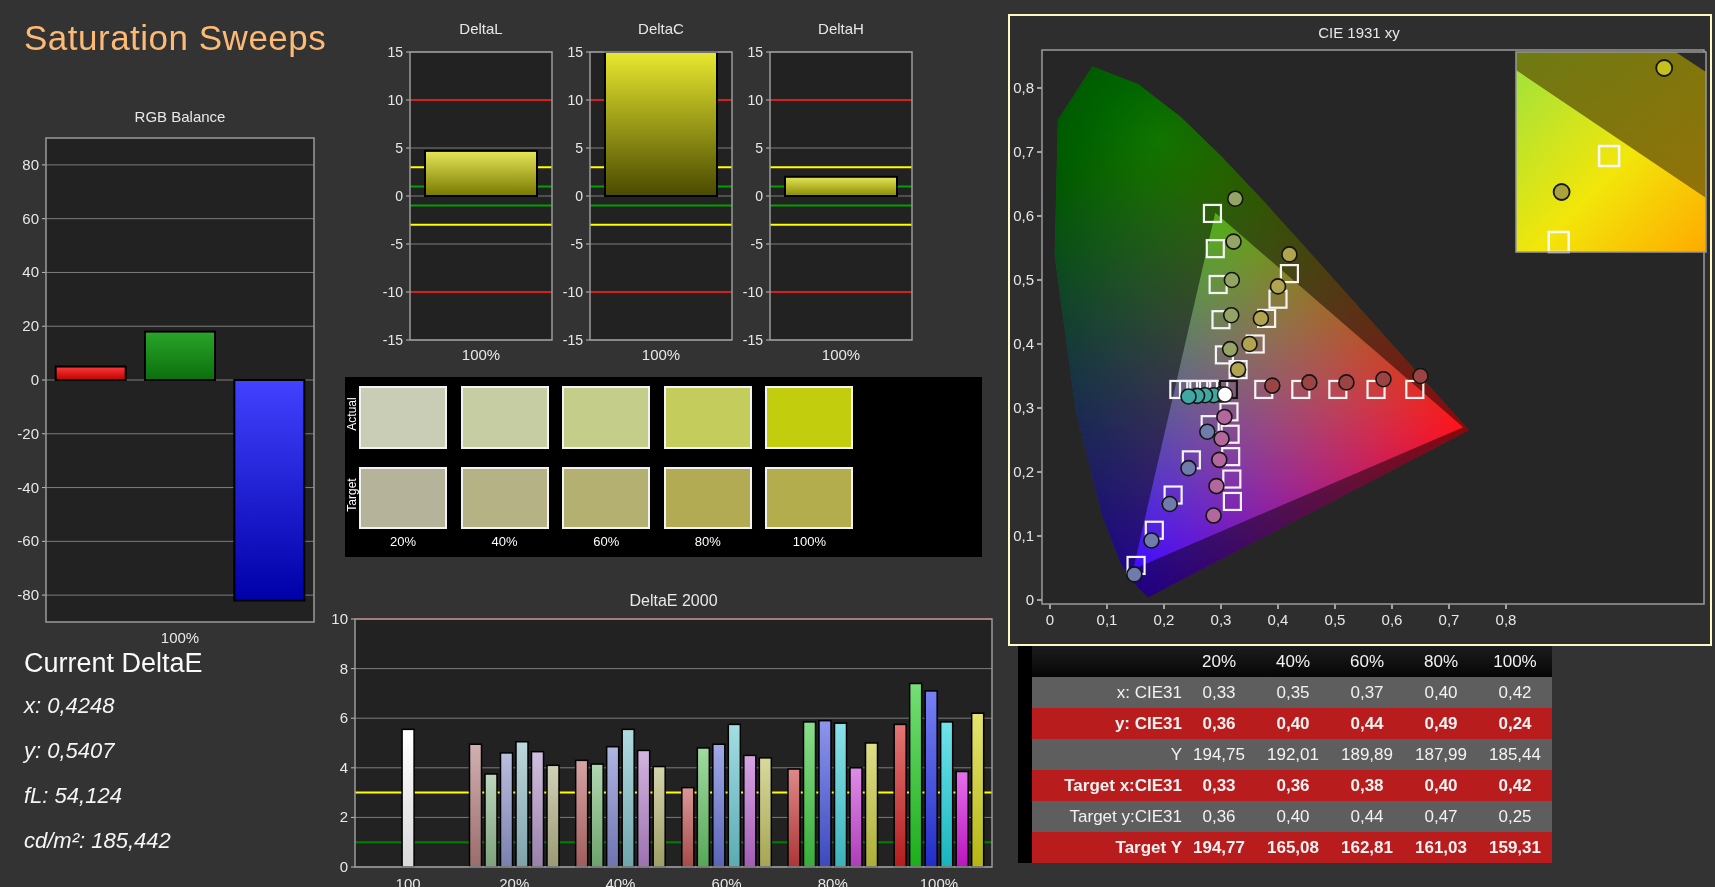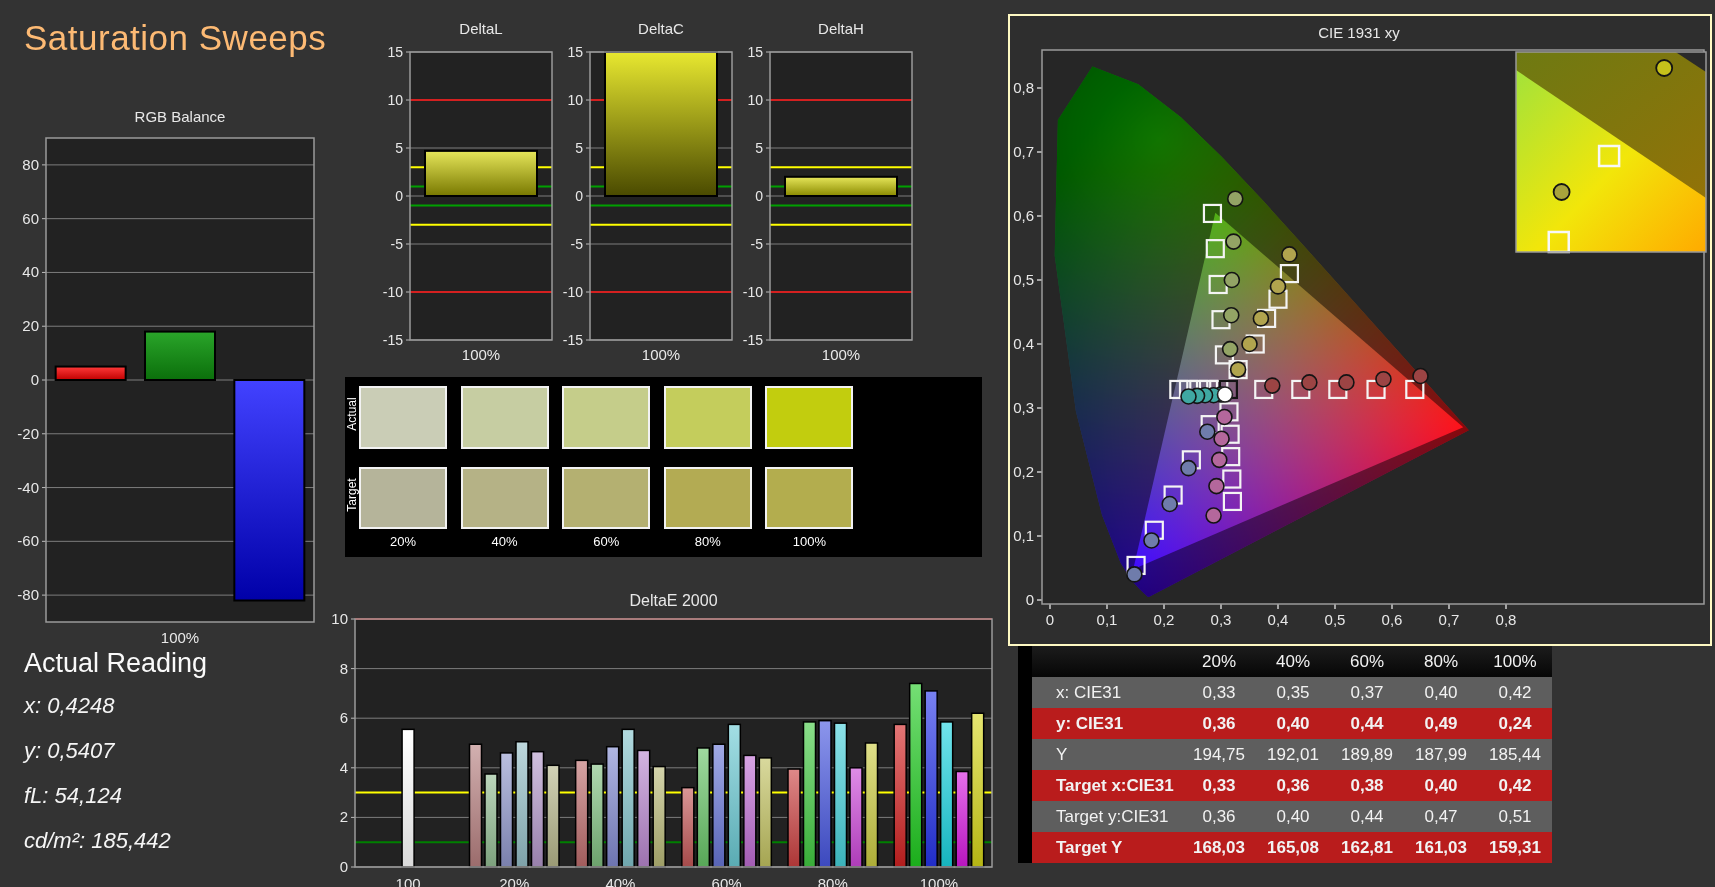--- a/index.html
+++ b/index.html
@@ -13,21 +13,21 @@
   #deltaH-chart{left:736px;top:18px;width:182px;height:352px;}
   #deltae-chart{left:328px;top:580px;width:692px;height:326px;}
   #cie-panel{left:1008px;top:14px;width:704px;height:632px;background:#2e2e2e;border:2px solid #fef9c3;box-sizing:border-box;}
   #swatch-panel{left:345px;top:377px;width:637px;height:180px;background:#000;}
   .swatch{position:absolute;box-sizing:border-box;border:2px solid #f2f2f2;}
   .swatch-col-label{position:absolute;font-size:13px;color:#fff;text-align:center;width:88px;}
   .swatch-row-label{position:absolute;font-size:12px;color:#fff;transform:rotate(-90deg);transform-origin:center;width:70px;text-align:center;}
   #measurement-table{position:absolute;left:1018px;top:646px;width:534px;font-size:17px;}
   .t-row{display:flex;height:31px;line-height:31px;}
   .t-strip{width:14px;background:#000;flex:none;}
-  .t-label{width:150px;padding-left:24px;box-sizing:border-box;flex:none;white-space:nowrap;}
+  .t-label{width:150px;padding-left:24px;box-sizing:border-box;flex:none;white-space:nowrap;text-align:right;}
   .t-cell{width:74px;text-align:center;flex:none;}
   .t-header{background:linear-gradient(#1c1c1c,#060606);}
   .row-dark{background:#5e5e5e;}
   .row-light{background:#b91c1c;font-weight:bold;}
   #current-reading{position:absolute;left:24px;top:648px;}
   .cr-title{font-size:27px;font-weight:300;color:#fafafa;margin-bottom:14px;}
   .cr-line{font-size:22px;font-weight:300;color:#f5f5f5;margin-bottom:19px;font-style:italic;}
   svg text{font-family:"Liberation Sans","DejaVu Sans",sans-serif;}
 </style>
 </head>
@@ -611,33 +611,33 @@
         <div class="t-cell">0,40</div>
         <div class="t-cell">0,42</div>
       </div>
       <div class="t-row row-dark">
         <div class="t-strip" style="background:#000"></div>
         <div class="t-label">Target y:CIE31</div>
         <div class="t-cell">0,36</div>
         <div class="t-cell">0,40</div>
         <div class="t-cell">0,44</div>
         <div class="t-cell">0,47</div>
-        <div class="t-cell">0,51</div>
+        <div class="t-cell">0,25</div>
       </div>
       <div class="t-row row-light">
         <div class="t-strip" style="background:#000"></div>
         <div class="t-label">Target Y</div>
-        <div class="t-cell">168,03</div>
+        <div class="t-cell">194,77</div>
         <div class="t-cell">165,08</div>
         <div class="t-cell">162,81</div>
         <div class="t-cell">161,03</div>
         <div class="t-cell">159,31</div>
       </div>
     </div>
 
   <div id="current-reading">
-    <div class="cr-title">Actual Reading</div>
+    <div class="cr-title">Current DeltaE</div>
     <div class="cr-line">x: 0,4248</div>
     <div class="cr-line">y: 0,5407</div>
     <div class="cr-line">fL: 54,124</div>
     <div class="cr-line">cd/m²: 185,442</div>
   </div>
 </div>
 
 </body></html>

